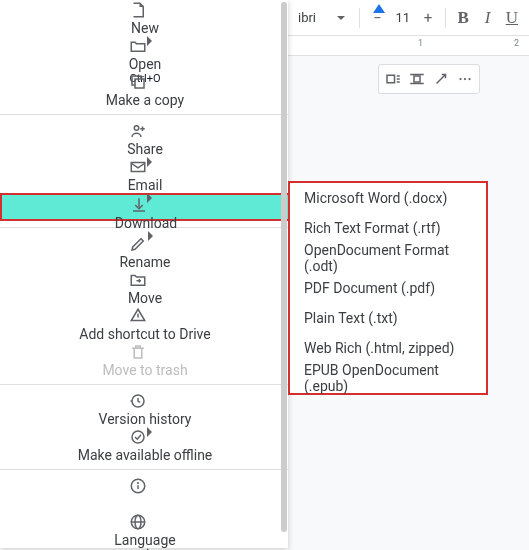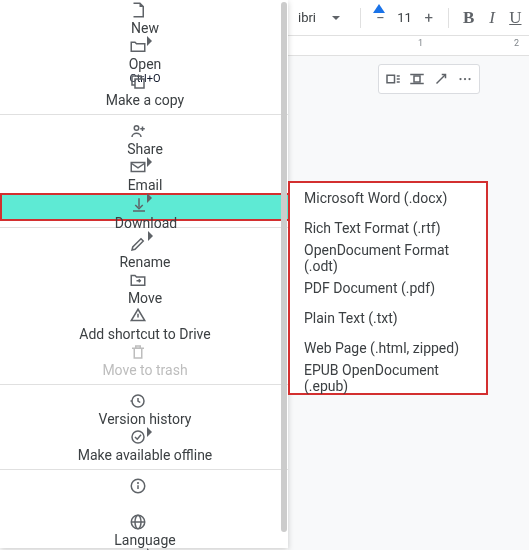--- a/index.html
+++ b/index.html
@@ -68,21 +68,21 @@
     color: #3c4043;
   }
   .toolbar {
     position: absolute;
     left: 288px; top: 0; right: 0;
     height: 36px;
     border-bottom: 1px solid #e0e0e0;
     display: flex;
     align-items: center;
     padding: 0 6px;
-    gap: 8px;
+    gap: 2px;
     background: #fff;
   }
   .tb-font {
     width: 42px;
     font-size: 13px;
     color: #3c4043;
     padding-left: 4px;
   }
   .tb-dd {
     width:0;height:0;border-left:4px solid transparent;border-right:4px solid transparent;border-top:4px solid #5f6368;margin:0 8px 0 2px;
@@ -373,18 +373,18 @@
   <div class="submenu-item">
       <span>OpenDocument Format (.odt)</span>
     </div>
   <div class="submenu-item">
       <span>PDF Document (.pdf)</span>
     </div>
   <div class="submenu-item">
       <span>Plain Text (.txt)</span>
     </div>
   <div class="submenu-item">
-      <span>Web Page (.html, zipped)</span>
+      <span>Web Rich (.html, zipped)</span>
     </div>
   <div class="submenu-item">
       <span>EPUB OpenDocument (.epub)</span>
     </div>
 </div>
 
 </body></html>

